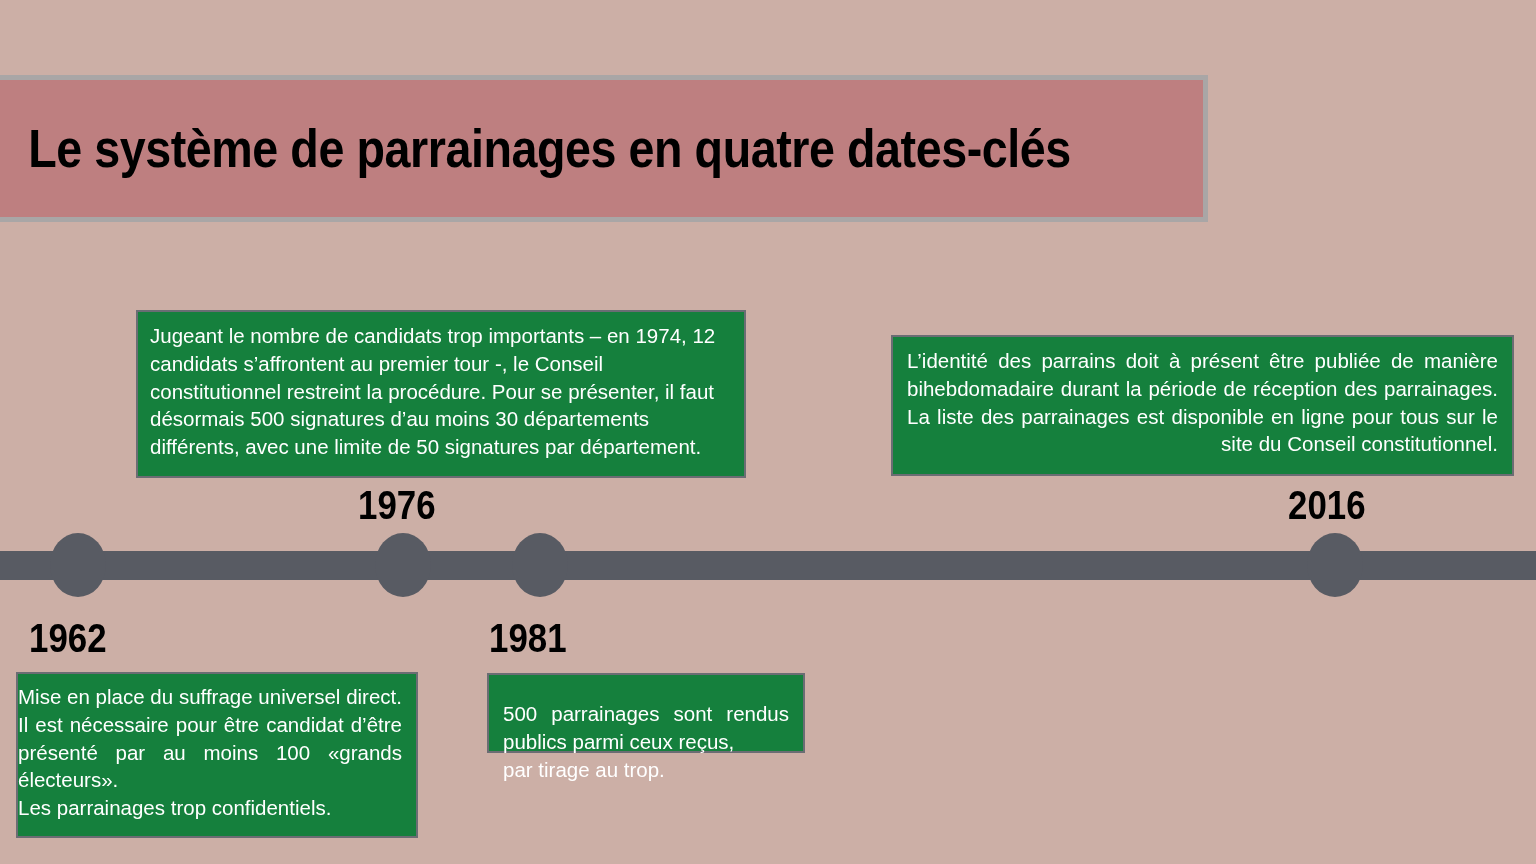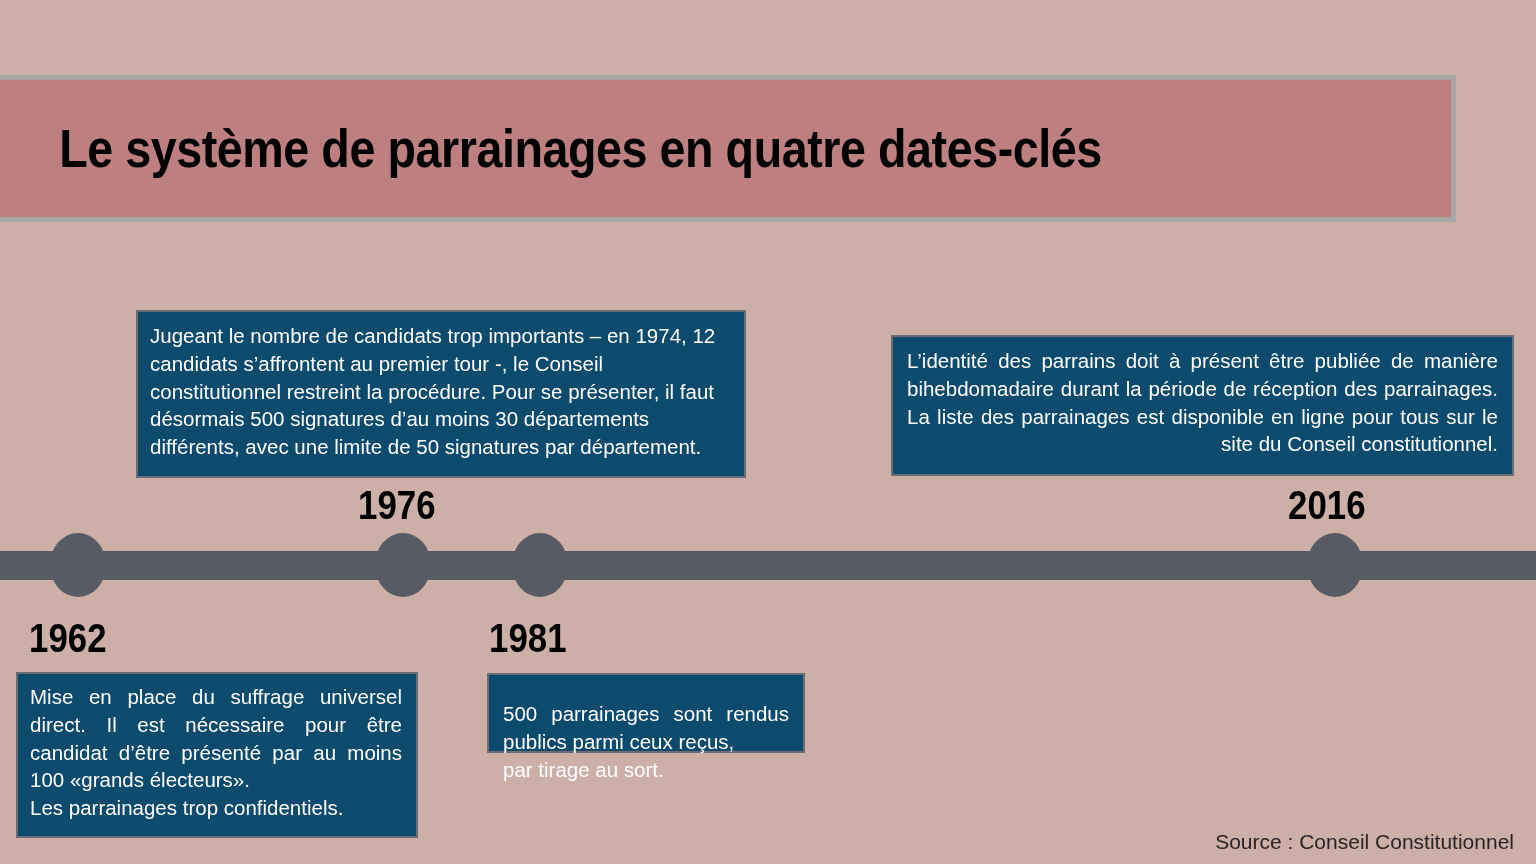--- a/index.html
+++ b/index.html
@@ -22,29 +22,28 @@
     top: 0;
     width: 1536px;
     height: 864px;
   }
 
   
   .title-banner {
     position: absolute;
     left: 0px;
     top: 75px;
-    width: 1456px;
+    width: 1208px;
     height: 147px;
     box-sizing: border-box;
     background: #be7f80;
     border: 5px solid #a9a6a6;
     border-left: none;
     display: flex;
     align-items: center;
-    padding-left: 31px;
   }
   .title-text {
     color: #000000;
     font-size: 53px;
     font-weight: bold;
     letter-spacing: -0.5px;
     padding-left: 32px;
     transform: scaleX(0.88);
     transform-origin: left center;
     white-space: nowrap;
@@ -87,21 +86,21 @@
   }
   .year-1976 { left: 358px; top: 485px; }
   .year-2016 { left: 1288px; top: 485px; }
   .year-1962 { left: 29px;  top: 618px; }
   .year-1981 { left: 489px; top: 618px; }
 
   
   .desc-box {
     position: absolute;
     box-sizing: border-box;
-    background: #0c4a6e;
+    background: #15803d;
     border: 2px solid #6a6d73;
     color: #ffffff;
     font-size: 20.5px;
     line-height: 1.355;
   }
   .desc-box p {
     margin: 0;
   }
 
   .box-1976 {
@@ -123,21 +122,21 @@
     direction: rtl;
   }
   .box-2016 p {
     direction: ltr;
   }
   .box-1962 {
     left: 16px;
     top: 672px;
     width: 402px;
     height: 166px;
-    padding: 9px 14px 9px 12px;
+    padding: 9px 14px 9px 0;
     text-align: justify;
   }
   .box-1981 {
     left: 487px;
     top: 673px;
     width: 318px;
     height: 80px;
     padding: 25px 14px 9px 14px;
     text-align: justify;
   }
@@ -186,18 +185,17 @@
   <div class="year-label year-1962">1962</div>
   <div class="year-label year-1981">1981</div>
 
   <div class="desc-box box-1962 justify-block">
     <p>Mise en place du suffrage universel direct. Il est nécessaire pour être candidat d’être présenté par au moins 100 «grands électeurs».</p>
     <p>Les parrainages trop confidentiels.</p>
   </div>
 
   <div class="desc-box box-1981 justify-block">
     <p>500 parrainages sont rendus publics parmi ceux reçus,</p>
-    <p>par tirage au sort.</p>
-  </div>
-
-  <div class="source-credit">Source : Conseil Constitutionnel</div>
+    <p>par tirage au trop.</p>
+  </div>
+
 
 </div>
 
 </body></html>

